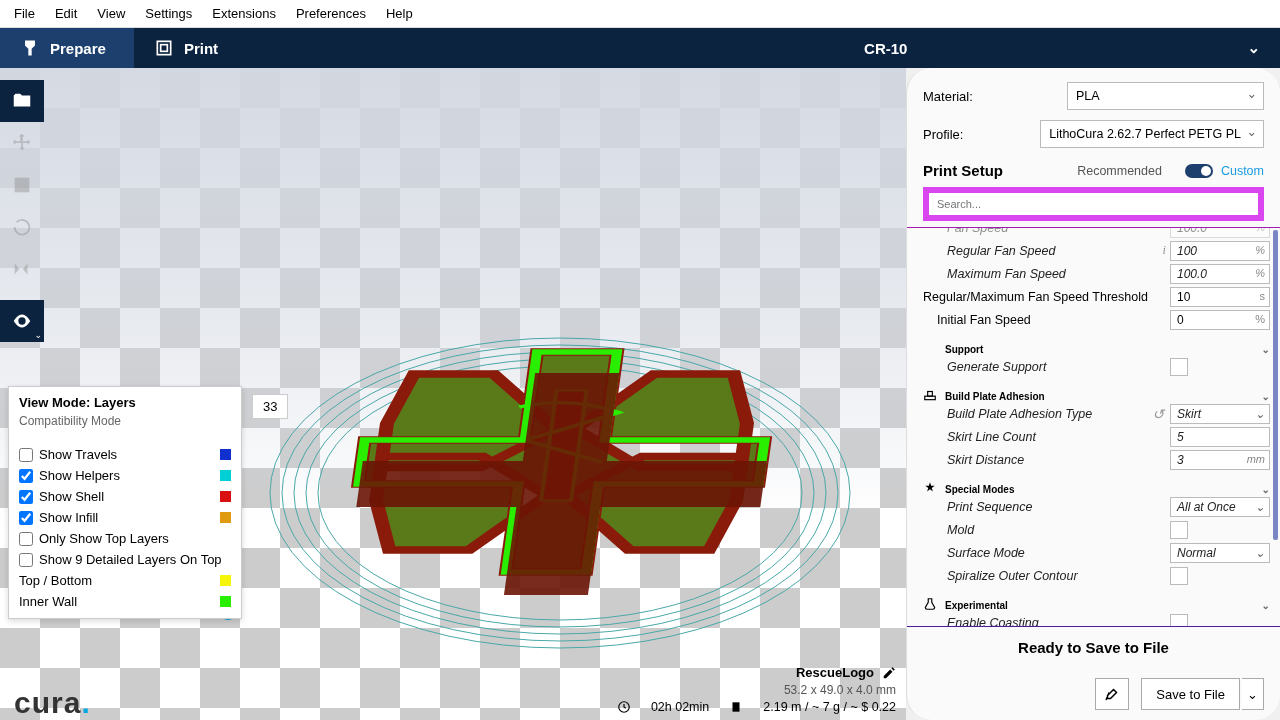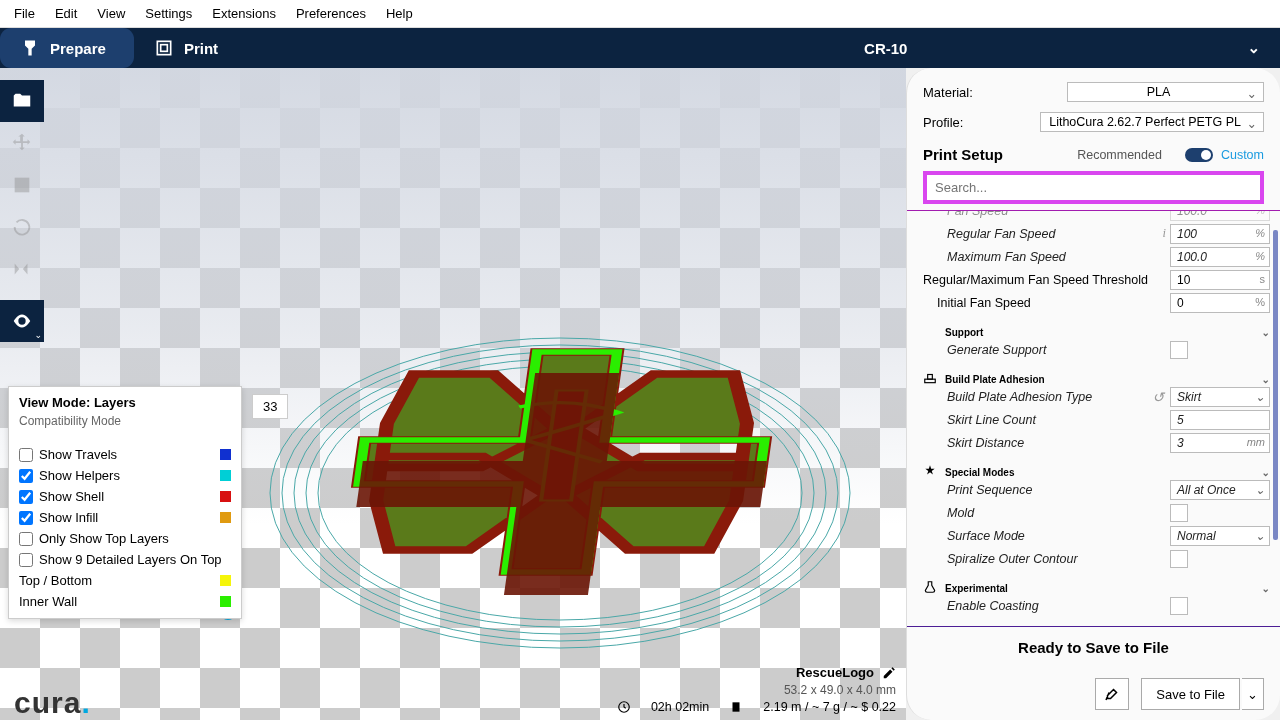--- a/index.html
+++ b/index.html
@@ -4,21 +4,21 @@
 <style>
 * { box-sizing: border-box; margin: 0; padding: 0; font-family: -apple-system, "Segoe UI", Arial, sans-serif; }
 body { width: 1280px; height: 720px; overflow: hidden; background: #f0f0f0; position: relative; }
 
 .menubar { height: 28px; background: #fff; display: flex; align-items: center; padding: 0 4px; font-size: 13px; border-bottom: 1px solid #ddd; }
 .menubar span { padding: 4px 10px; cursor: pointer; }
 
 .tabbar { height: 40px; background: #0c2340; display: flex; align-items: stretch; color: #fff; }
 .tab { display: flex; align-items: center; gap: 10px; padding: 0 28px 0 20px; cursor: pointer; font-size: 15px; font-weight: 600; }
 .tab .icon { display: inline-flex; width: 20px; height: 20px; }
-.tab.active { background: #1d3f6e; border-radius: 11px; }
+.tab.active { background: #1d3f6e; }
 .printer-select { margin-left: auto; display: flex; align-items: center; padding: 0 20px; font-size: 15px; font-weight: 600; cursor: pointer; gap: 340px; }
 
 .workspace { position: absolute; top: 68px; left: 0; right: 0; bottom: 0; display: flex; }
 
 .viewport { flex: 1; position: relative; background:
   linear-gradient(to bottom, rgba(210,215,225,.95), rgba(210,215,225,.5) 40%, transparent 70%),
   repeating-conic-gradient(#fff 0deg 90deg, #ccc 90deg 180deg);
   background-size: 100% 100%, 80px 80px;
   background-position: 0 0, 0 0;
 }
@@ -53,32 +53,32 @@
 
 .logo { position: absolute; left: 14px; bottom: 0; font-size: 30px; font-weight: 700; letter-spacing: 1px; color: #333; font-family: Arial; }
 .logo .dot { color: #00a8e0; }
 
 .panel { width: 374px; background: #fafafa; border-left: 1px solid #ddd; display: flex; flex-direction: column; font-size: 13px; position: relative; border-radius: 25px; }
 .scroll-ind { position: absolute; right: 2px; top: 162px; width: 5px; height: 310px; background: #7a87c4; border-radius: 2px; }
 
 .panel-top { padding: 14px 16px 4px; }
 .sel-row { display: flex; align-items: center; margin-bottom: 10px; gap: 14px; }
 .sel-row .lbl { width: 130px; }
-.sel-row .dd { flex: 1; background: #fff; border: 1px solid #bbb; padding: 4px 22px 4px 8px; position: relative; font-size: 12.5px; cursor: pointer; height: 20px; display: flex; align-items: center; justify-content: center; }
+.sel-row .dd { flex: 1; background: #fff; border: 1px solid #bbb; padding: 4px 22px 4px 8px; position: relative; font-size: 12.5px; cursor: pointer; height: 28px; display: flex; align-items: center; }
 .sel-row .dd::after { content: "⌄"; position: absolute; right: 6px; top: 3px; color: #666; }
 
 .setup-hdr { display: flex; align-items: center; padding: 0 16px 8px; }
 .setup-hdr .t { font-weight: 700; font-size: 15px; flex: 1; }
 .setup-hdr .rec { font-size: 12.5px; color: #555; margin-right: 23px; }
 .toggle { width: 28px; height: 14px; background: #1d3f6e; border-radius: 7px; position: relative; cursor: pointer; }
 .toggle::after { content: ""; position: absolute; right: 2px; top: 2px; width: 10px; height: 10px; background: #fff; border-radius: 50%; }
 .setup-hdr .cust { color: #1a9be0; font-size: 12.5px; margin-left: 8px; }
 
 .search { margin: 0 16px 6px; }
-.search input { width: 100%; border: 4px solid #d946ef; padding: 5px 8px; font-size: 13px; }
+.search input { width: 100%; border: 6px solid #d946ef; padding: 5px 8px; font-size: 11px; }
 
 .settings { flex: 1; overflow: hidden; padding: 0 10px 0 16px; border-top: 1px solid #a21caf; }
 .srow { display: flex; align-items: center; height: 23px; font-size: 12.5px; }
 .srow.sub { color: #222; font-style: italic; }
 .srow.sub .sl { padding-left: 24px; }
 .srow .sl { flex: 1; white-space: nowrap; overflow: hidden; text-overflow: ellipsis; }
 .srow .info { color: #999; font-style: italic; margin-right: 4px; font-family: serif; }
 .srow .reset { color: #999; margin-right: 6px; cursor: pointer; font-size: 14px; }
 .val { width: 100px; background: #fff; border: 1px solid #bbb; font-size: 12px; padding: 2px 18px 2px 6px; position: relative; height: 20px; }
 .val .unit { position: absolute; right: 4px; color: #888; font-size: 11px; }

